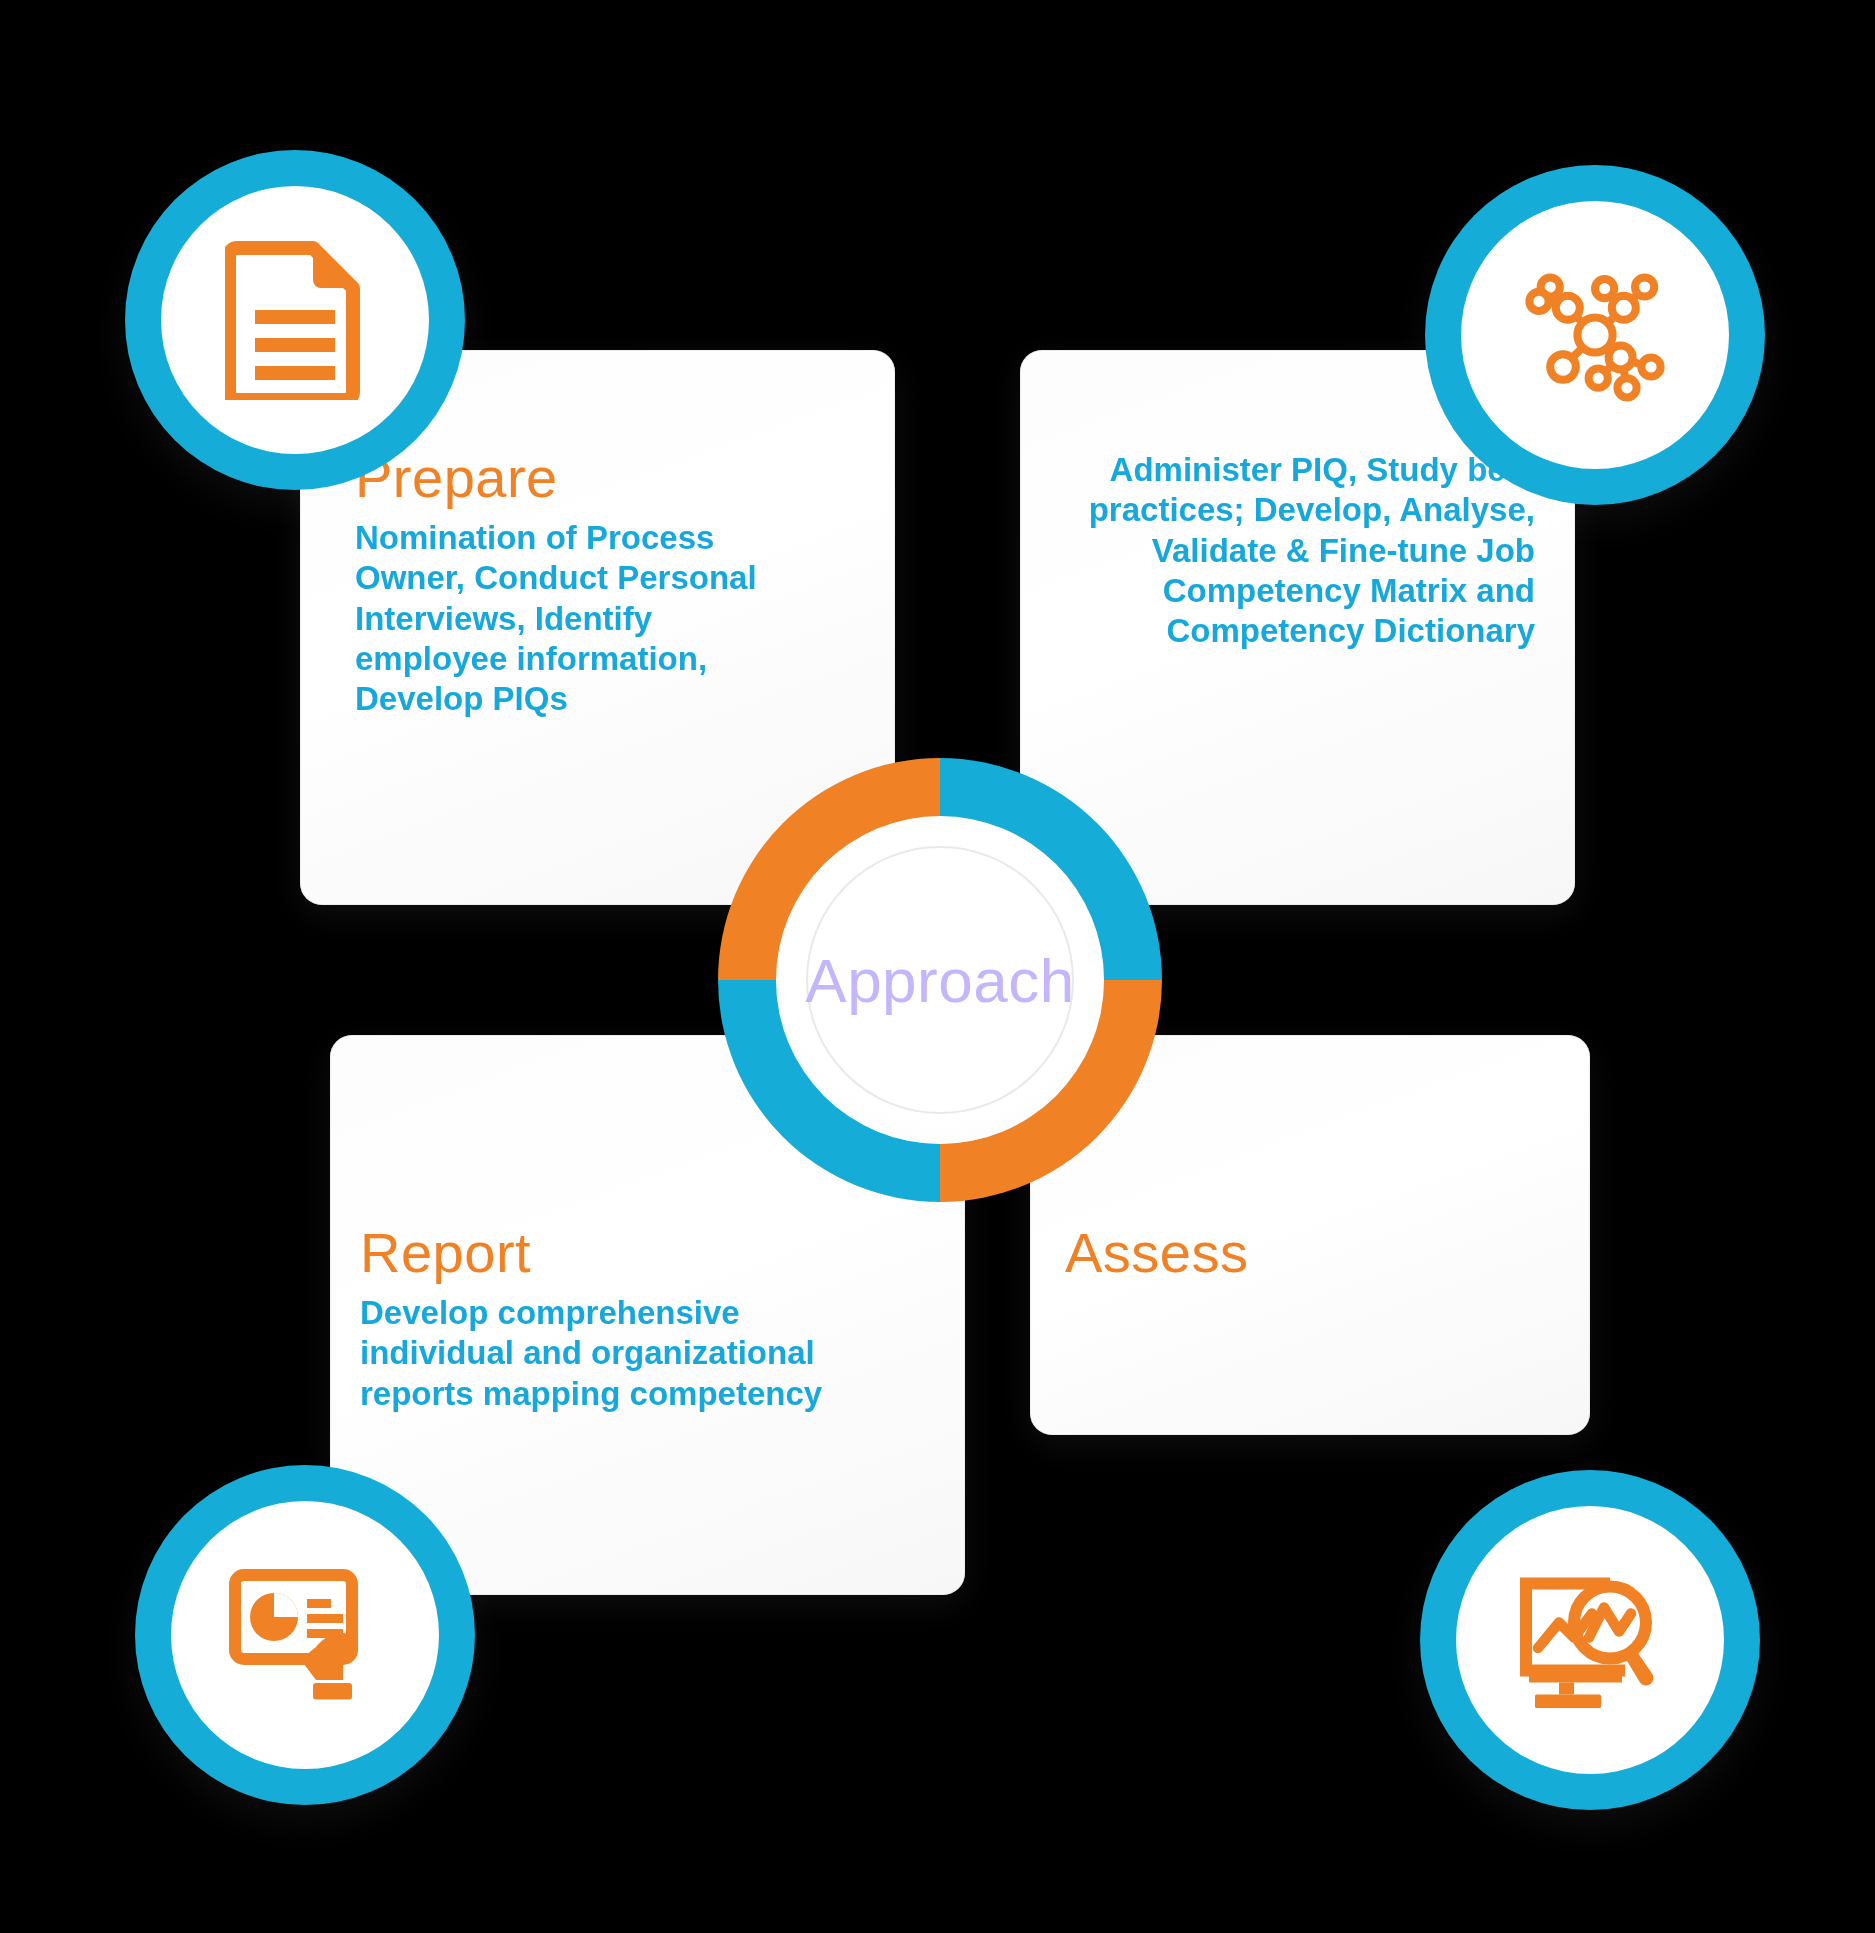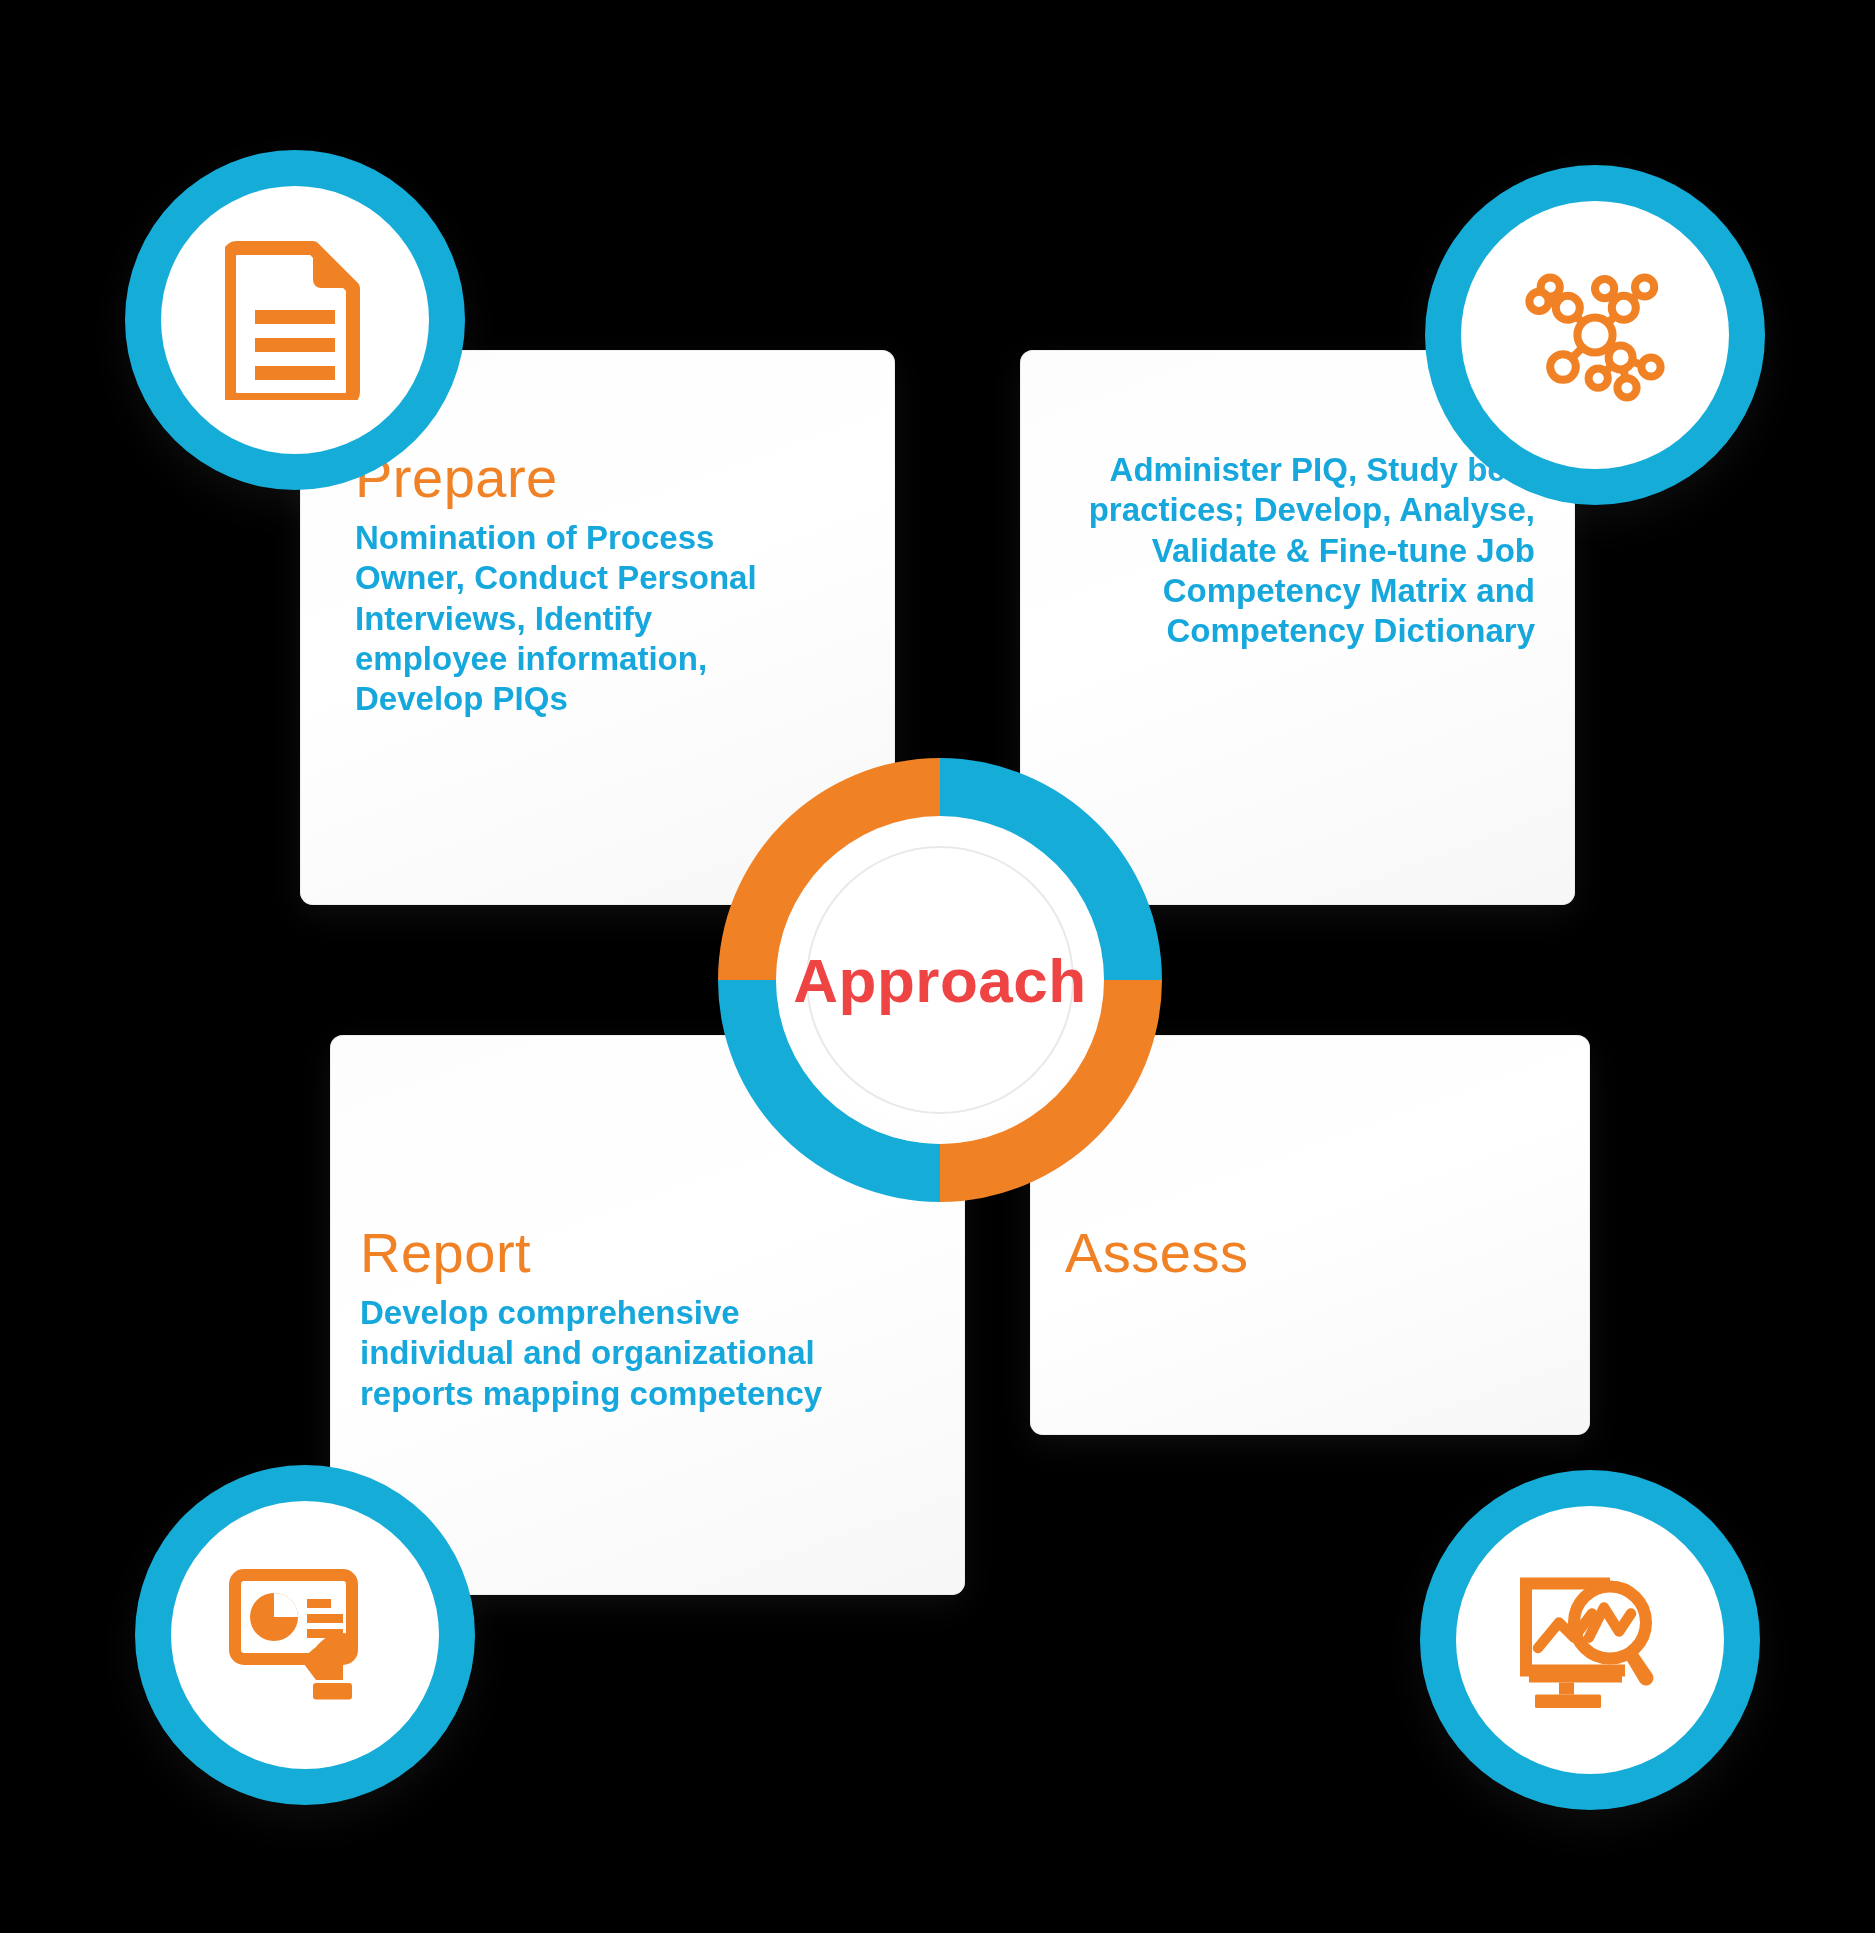--- a/index.html
+++ b/index.html
@@ -19,21 +19,21 @@
   #stage {
     position: absolute;
     inset: 0;
     background: #000000;
   }
 
   
   .card {
     position: absolute;
     background: linear-gradient(160deg, #fdfdfd 0%, #ffffff 45%, #f7f7f7 100%);
-    border-radius: 13px;
+    border-radius: 22px;
     box-shadow: 0 10px 34px rgba(255,255,255,0.06),
                 0 0 0 1px rgba(225,225,225,0.55) inset;
     box-sizing: border-box;
     padding: 0;
   }
 
   .card-prepare { left: 300px;  top: 350px;  width: 595px; height: 555px; }
   .card-map     { left: 1020px; top: 350px;  width: 555px; height: 555px; }
   .card-report  { left: 330px;  top: 1035px; width: 635px; height: 560px; }
   .card-assess  { left: 1030px; top: 1035px; width: 560px; height: 400px; }
@@ -102,23 +102,23 @@
     width: 560px;
     height: 560px;
   }
   #donut svg { display: block; }
   .donut-label {
     position: absolute;
     left: 0; right: 0;
     top: 50%;
     transform: translateY(-50%);
     text-align: center;
-    color: #ef4444;
+    color: #c4b5fd;
     font-size: 62px;
-    font-weight: 700;
+    font-weight: 400;
     letter-spacing: 0.5px;
     pointer-events: none;
   }
 </style>
 </head>
 <body>
 
 <div id="stage">
 
   <div class="card card-prepare">

